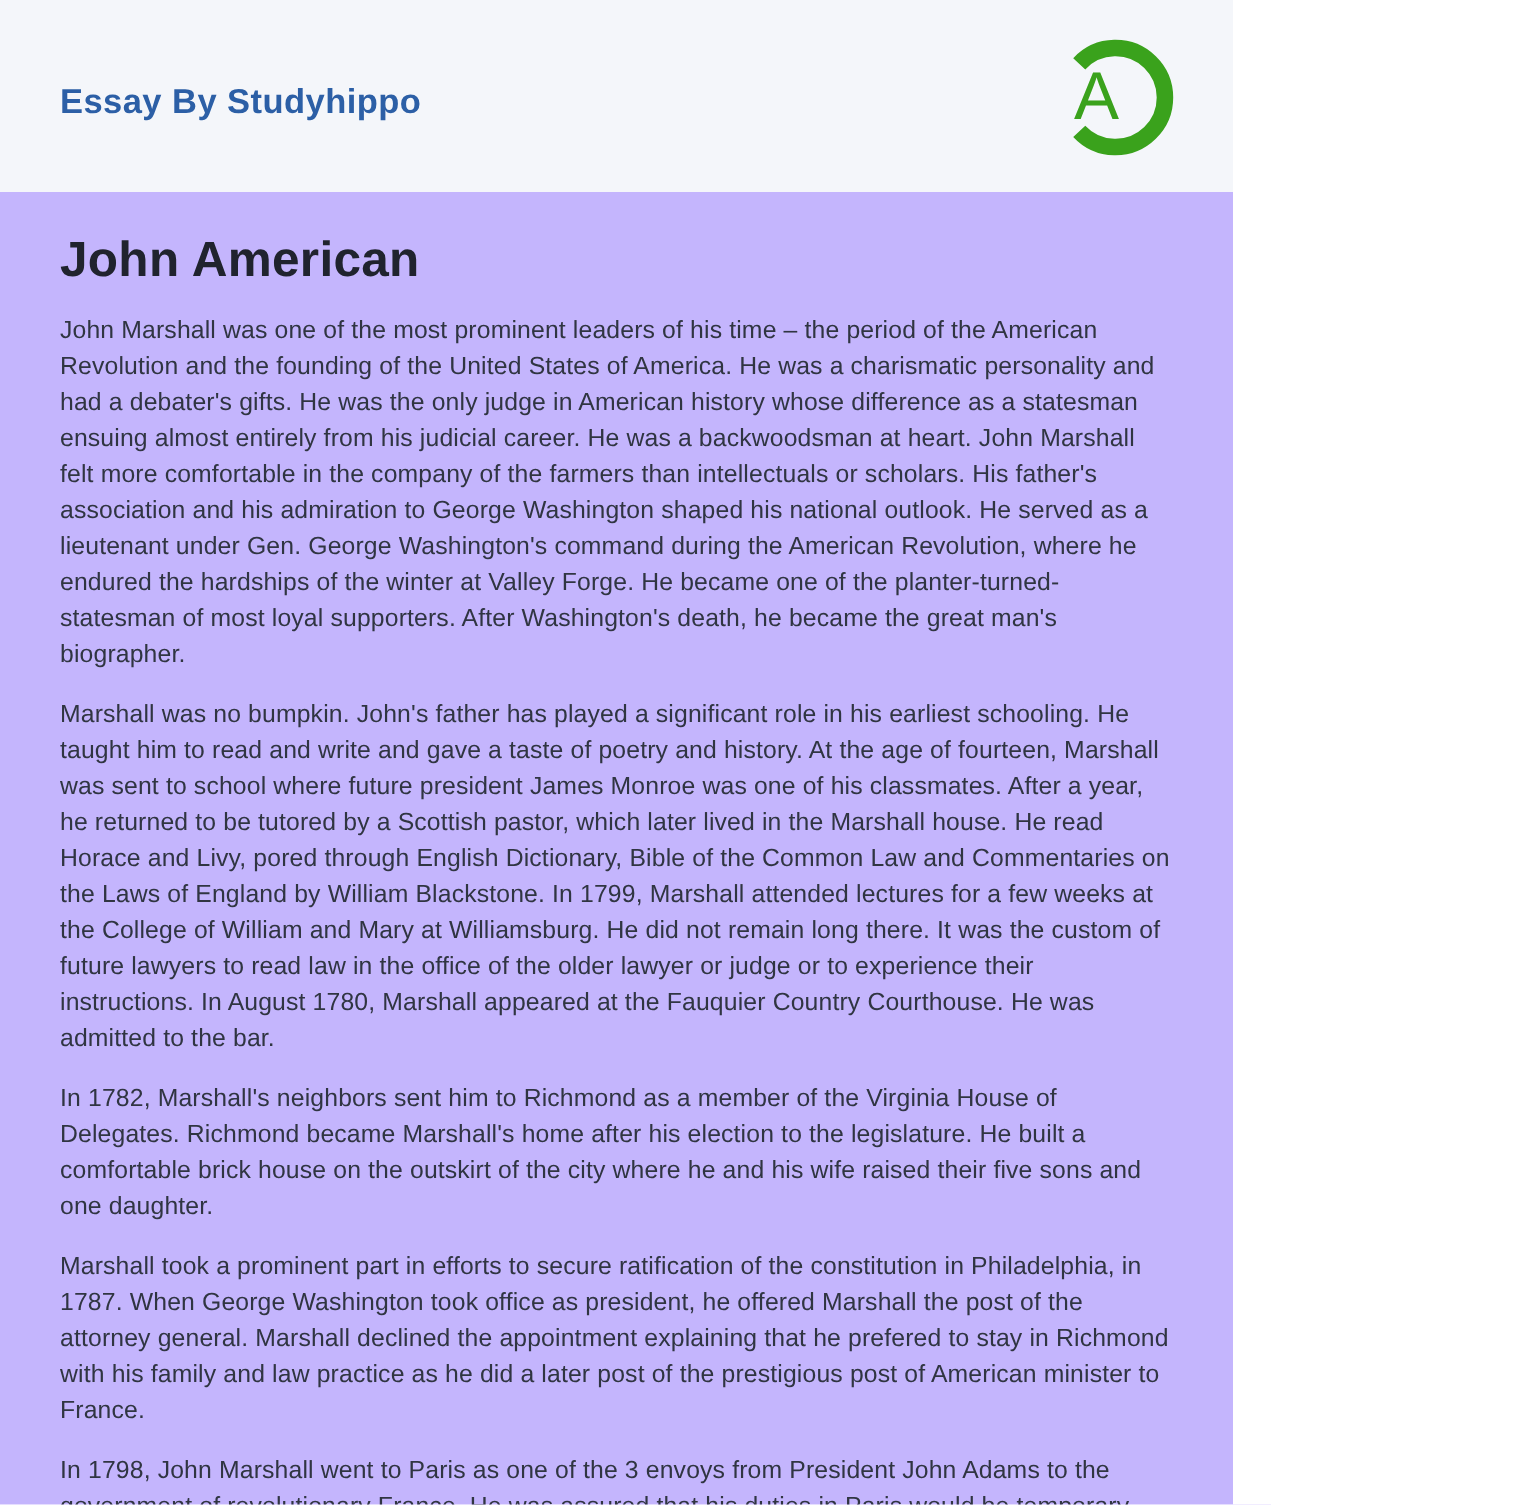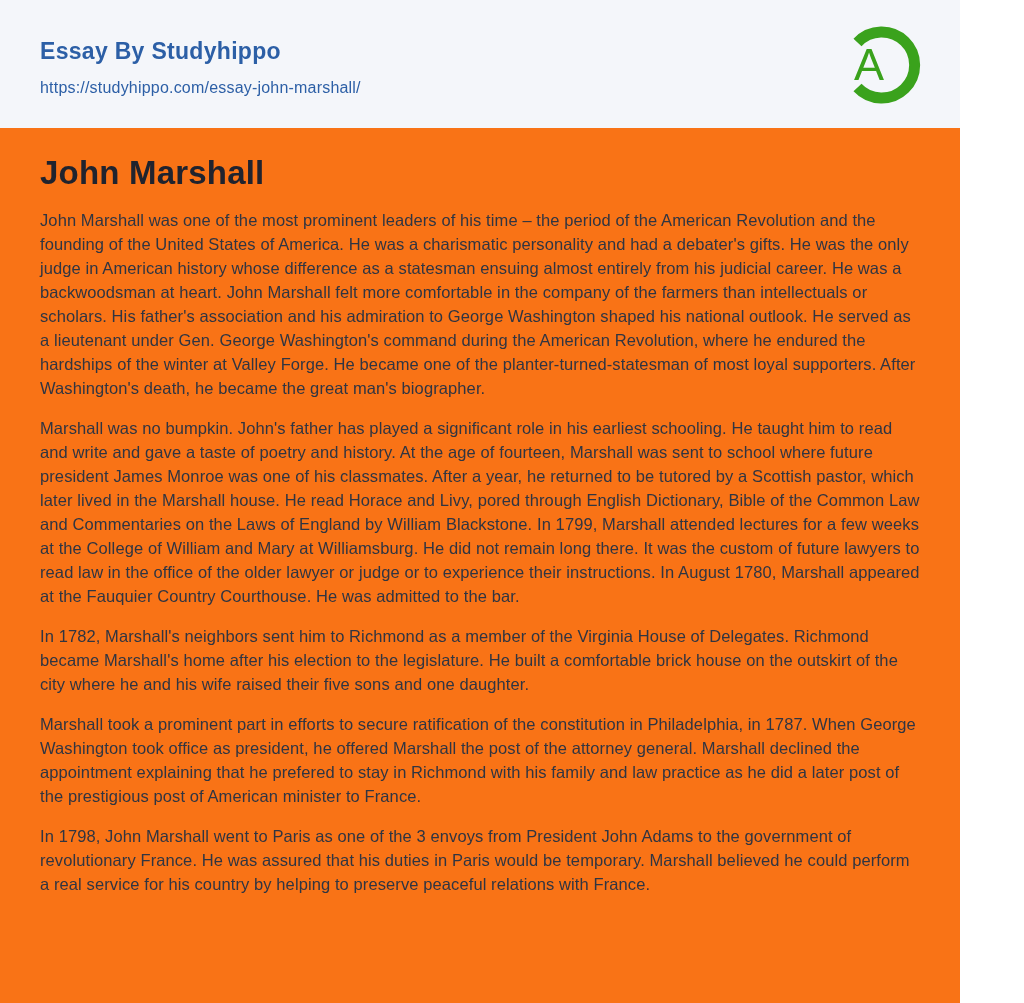--- a/index.html
+++ b/index.html
@@ -4,23 +4,23 @@
 <style>
   * { margin: 0; padding: 0; box-sizing: border-box; }
   html, body {
     width: 1024px;
     height: 1003px;
     background: #ffffff;
     font-family: "Liberation Sans", sans-serif;
     overflow: hidden;
   }
   .page {
-    width: 960px;
+    width: 822px;
     height: 1003px;
-    background: #f97316;
+    background: #c4b5fd;
   }
   .header {
     width: 100%;
     height: 128px;
     background: #f4f6fa;
     padding: 0 38px 0 40px;
     display: flex;
     align-items: center;
     justify-content: space-between;
   }
@@ -71,34 +71,33 @@
   }
 </style>
 </head>
 <body>
 
 <div class="page">
 
   <div class="header">
     <div class="header-left">
       <div class="site-title">Essay By Studyhippo</div>
-      <a class="site-url" href="#">https://studyhippo.com/essay-john-marshall/</a>
     </div>
 
     <div class="logo">
       <svg width="84" height="90" viewBox="0 0 84 90" aria-hidden="true">
 
         <path d="M 19.5 22.5 A 33 33 0 1 1 19.5 67.5" fill="none" stroke="#3aa21c" stroke-width="11" stroke-linecap="butt"></path>
         <text x="31" y="59.5" text-anchor="middle" font-family="Liberation Sans, sans-serif" font-size="45" font-weight="500" fill="#3aa21c">A</text>
       </svg>
     </div>
   </div>
 
   <div class="content">
-    <div class="article-title">John Marshall</div>
+    <div class="article-title">John American</div>
 
     <div class="article-body">
       <p>John Marshall was one of the most prominent leaders of his time – the period of the American Revolution and the founding of the United States of America. He was a charismatic personality and had a debater's gifts. He was the only judge in American history whose difference as a statesman ensuing almost entirely from his judicial career. He was a backwoodsman at heart. John Marshall felt more comfortable in the company of the farmers than intellectuals or scholars. His father's association and his admiration to George Washington shaped his national outlook. He served as a lieutenant under Gen. George Washington's command during the American Revolution, where he endured the hardships of the winter at Valley Forge. He became one of the planter-turned-statesman of most loyal supporters. After Washington's death, he became the great man's biographer.</p>
       <p>Marshall was no bumpkin. John's father has played a significant role in his earliest schooling. He taught him to read and write and gave a taste of poetry and history. At the age of fourteen, Marshall was sent to school where future president James Monroe was one of his classmates. After a year, he returned to be tutored by a Scottish pastor, which later lived in the Marshall house. He read Horace and Livy, pored through English Dictionary, Bible of the Common Law and Commentaries on the Laws of England by William Blackstone. In 1799, Marshall attended lectures for a few weeks at the College of William and Mary at Williamsburg. He did not remain long there. It was the custom of future lawyers to read law in the office of the older lawyer or judge or to experience their instructions. In August 1780, Marshall appeared at the Fauquier Country Courthouse. He was admitted to the bar.</p>
       <p>In 1782, Marshall's neighbors sent him to Richmond as a member of the Virginia House of Delegates. Richmond became Marshall's home after his election to the legislature. He built a comfortable brick house on the outskirt of the city where he and his wife raised their five sons and one daughter.</p>
       <p>Marshall took a prominent part in efforts to secure ratification of the constitution in Philadelphia, in 1787. When George Washington took office as president, he offered Marshall the post of the attorney general. Marshall declined the appointment explaining that he prefered to stay in Richmond with his family and law practice as he did a later post of the prestigious post of American minister to France.</p>
       <p>In 1798, John Marshall went to Paris as one of the 3 envoys from President John Adams to the government of revolutionary France. He was assured that his duties in Paris would be temporary. Marshall believed he could perform a real service for his country by helping to preserve peaceful relations with France.</p>
     </div>
   </div>
 

